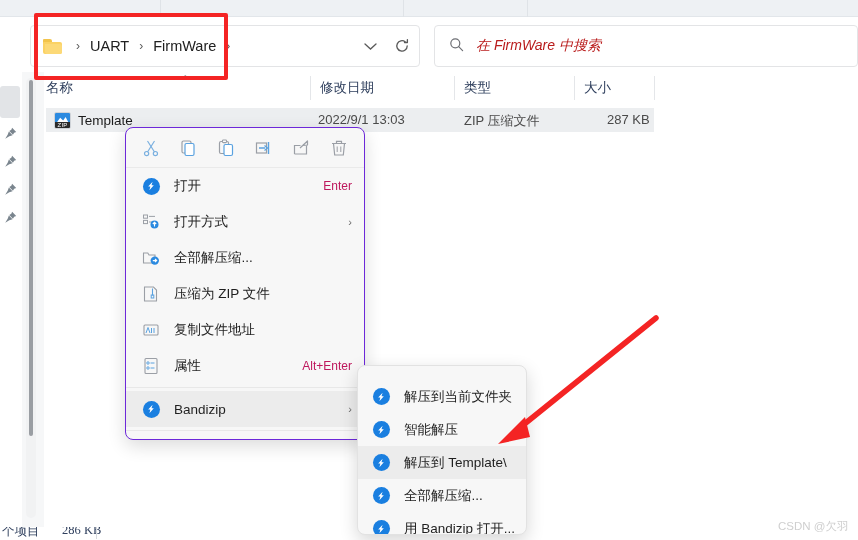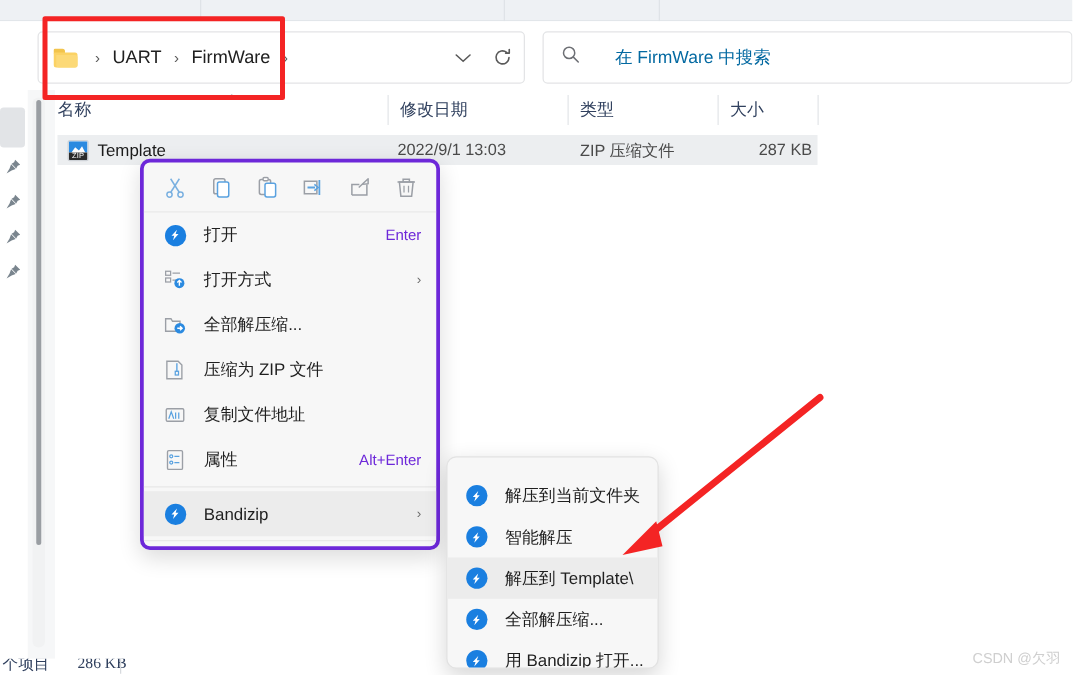--- a/index.html
+++ b/index.html
@@ -62,21 +62,21 @@
   .refresh-btn {
     width: 34px; height: 40px; display:flex; align-items:center; justify-content:center;
   }
 
   .search-box {
     position: absolute; left: 434px; top: 0px; width: 424px; height: 42px;
     border: 1px solid #e3e4e6; border-top:1px solid #e3e4e6; border-radius: 4px;
     background: #ffffff; display:flex; align-items:center;
   }
   .search-icon { margin-left: 14px; color:#6d6f74; }
-  .search-ph { margin-left: 28px; font-size: 14px; color: #0369a1; }
+  .search-ph { margin-left: 12px; font-size: 14px; color: #b91c1c; font-style: italic; }
 
   
   .red-rect {
     position: absolute; left: 34px; top: 13px; width: 194px; height: 67px;
     border: 4px solid #f42424; border-radius: 2px;
     z-index: 60; pointer-events: none;
   }
 
   
   .col-head {
@@ -124,37 +124,37 @@
   .zip-icon .sky { position:absolute; left:0; top:0; width:100%; height:63%; background:#2b8ae0; }
   .zip-icon .wht { position:absolute; left:1px; top:3px; width:13px; height:8px; background:#ffffff;
                    clip-path: polygon(0% 100%, 32% 28%, 55% 62%, 74% 18%, 100% 100%); }
   .zip-icon .band { position:absolute; left:0; bottom:0; width:100%; height:37%; background:#2b2b2b;
                     color:#fff; font-size:6px; line-height:6px; text-align:center; letter-spacing:0.2px;}
   .file-name { margin-left:7px; font-size:13.5px; color:#1b1b1b; }
   .file-cell { position:absolute; font-size:13px; color:#4a4a4a; top:4px; }
 
   
   .ctx-menu {
-    position:absolute; left:112px; top:127px; width:240px; height:313px;
-    background:#f7f7f7; border:3px solid #6d28d9; border-radius:8px;
+    position:absolute; left:125px; top:127px; width:240px; height:313px;
+    background:#f7f7f7; border:1px solid #6d28d9; border-radius:8px;
     box-shadow: 0 6px 18px rgba(0,0,0,0.14);
     z-index: 30; overflow:hidden;
   }
   .ctx-toolbar {
     height: 40px; display:flex; align-items:center; justify-content:space-around;
     padding: 0 6px; border-bottom: 1px solid #eaeaea;
   }
   .ctx-toolbar .tb { width:30px; height:30px; display:flex; align-items:center; justify-content:center; }
   .menu-item {
     height: 36px; display:flex; align-items:center; padding: 0 12px 0 14px; position:relative;
   }
   .menu-item.hl { background:#ececec; }
   .mi-icon { width:22px; height:22px; flex:none; display:flex; align-items:center; justify-content:center; }
   .mi-label { margin-left:12px; font-size:13.5px; color:#1f1f1f; white-space:nowrap; }
-  .mi-accel { margin-left:auto; font-size:12px; color:#6d28d9; }
+  .mi-accel { margin-left:auto; font-size:12px; color:#be185d; }
   .mi-arrow { margin-left:auto; font-size:11px; color:#6b6b6b; }
   .mi-sep { height:1px; background:#e8e8e8; margin: 3px 0; }
   .bandizip-badge {
     width:17px; height:17px; border-radius:50%; background:#1a7fe0;
     display:flex; align-items:center; justify-content:center;
   }
 
   
   .sub-menu {
     position:absolute; left:357px; top:365px; width:170px; height:170px;

